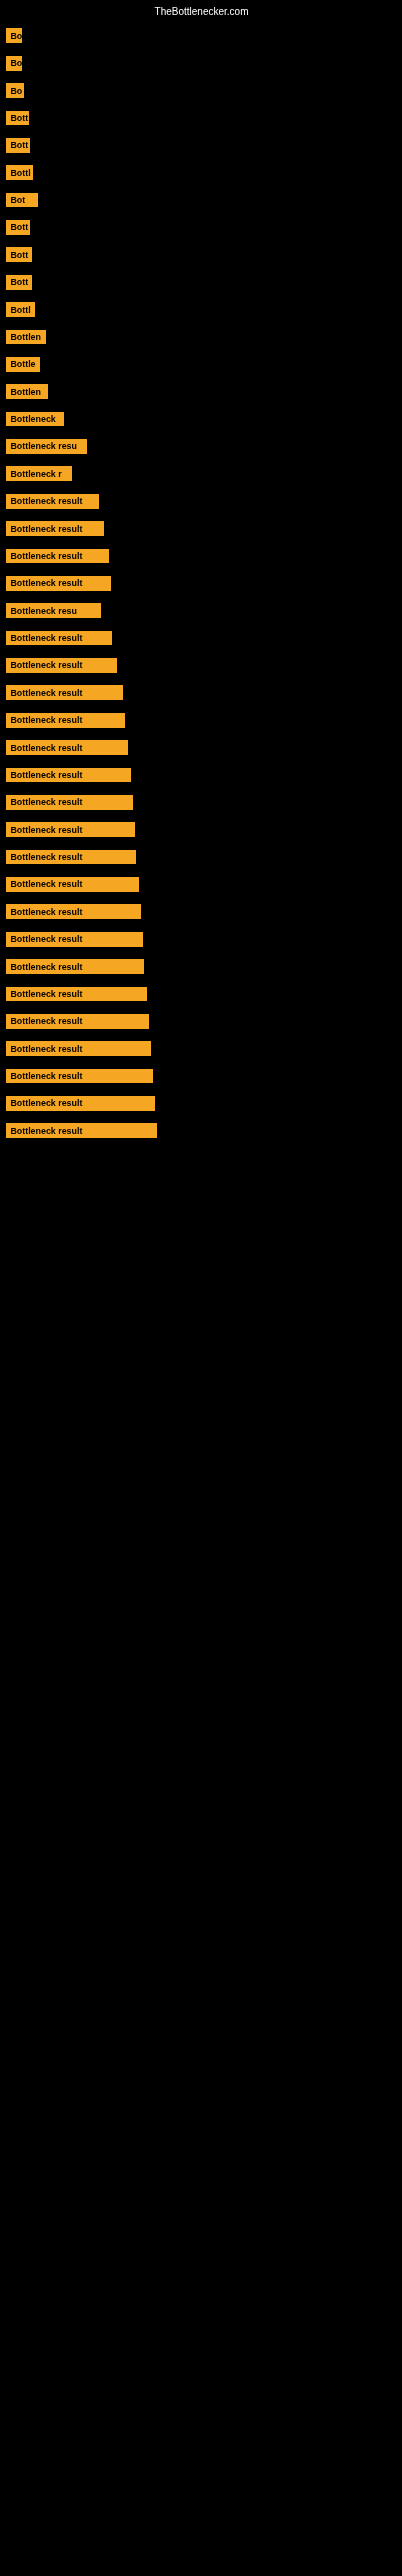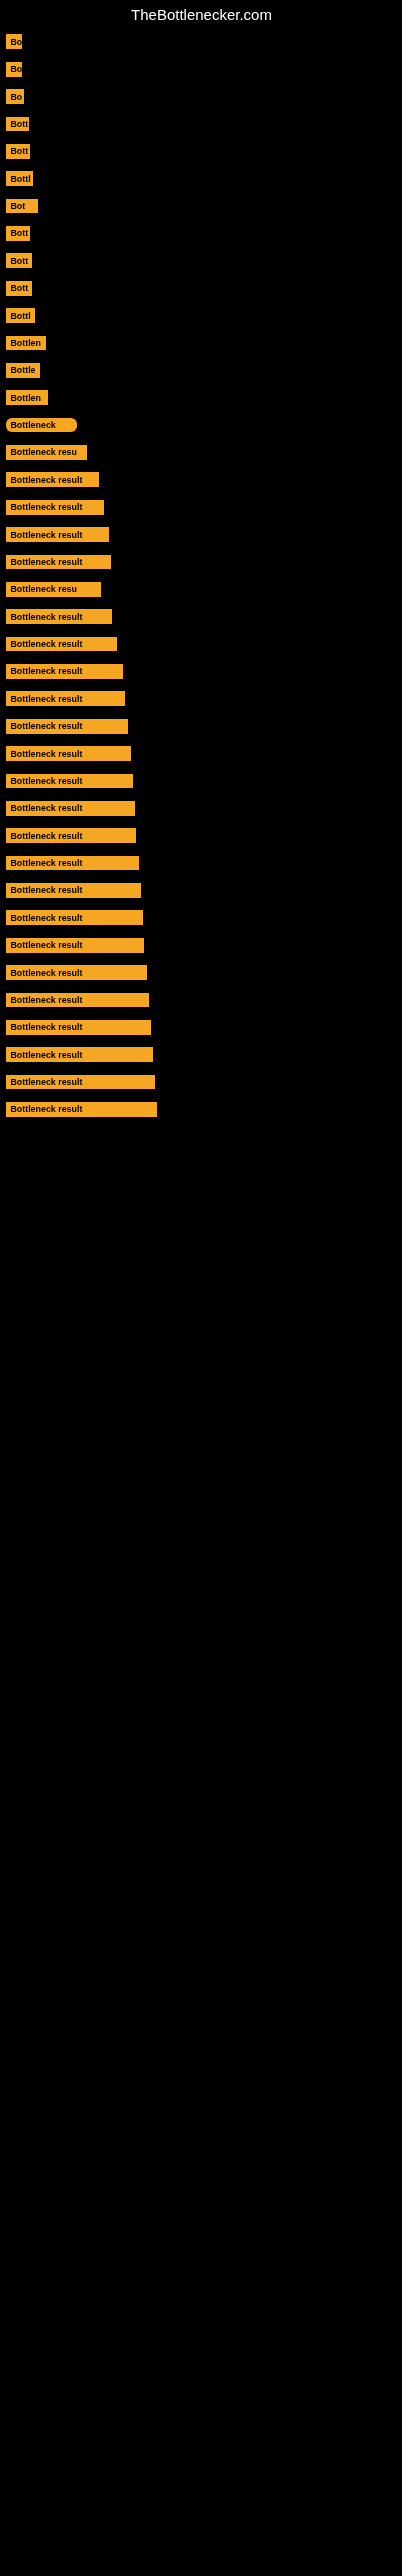--- a/index.html
+++ b/index.html
@@ -8,21 +8,21 @@
       box-sizing: border-box;
     }
     body {
       width: 403px;
       background-color: #000000;
       font-family: Arial, sans-serif;
       position: relative;
     }
     .site-title {
       color: #ffffff;
-      font-size: 15px;
+      font-size: 10px;
       text-align: center;
       padding: 6.4px 0 3.2px 0;
       font-weight: normal;
     }
     .item-row {
       display: flex;
       align-items: center;
       padding: 4.8px 6.4px;
       margin: 3px 0;
     }
@@ -80,24 +80,27 @@
     <div class="item-row">
       <div class="item-label" style="width: 40px;">Bottlen</div>
     </div>
     <div class="item-row">
       <div class="item-label" style="width: 34px;">Bottle</div>
     </div>
     <div class="item-row">
       <div class="item-label" style="width: 42px;">Bottlen</div>
     </div>
     <div class="item-row">
-      <div class="item-label" style="width: 71px; border-radius: 6px;">Bottleneck</div>
+      <div class="item-label" style="width: 58px;">Bottleneck</div>
     </div>
     <div class="item-row">
       <div class="item-label" style="width: 81px;">Bottleneck resu</div>
+    </div>
+    <div class="item-row">
+      <div class="item-label" style="width: 66px;">Bottleneck r</div>
     </div>
     <div class="item-row">
       <div class="item-label" style="width: 93px;">Bottleneck result</div>
     </div>
     <div class="item-row">
       <div class="item-label" style="width: 98px;">Bottleneck result</div>
     </div>
     <div class="item-row">
       <div class="item-label" style="width: 103px;">Bottleneck result</div>
     </div>

